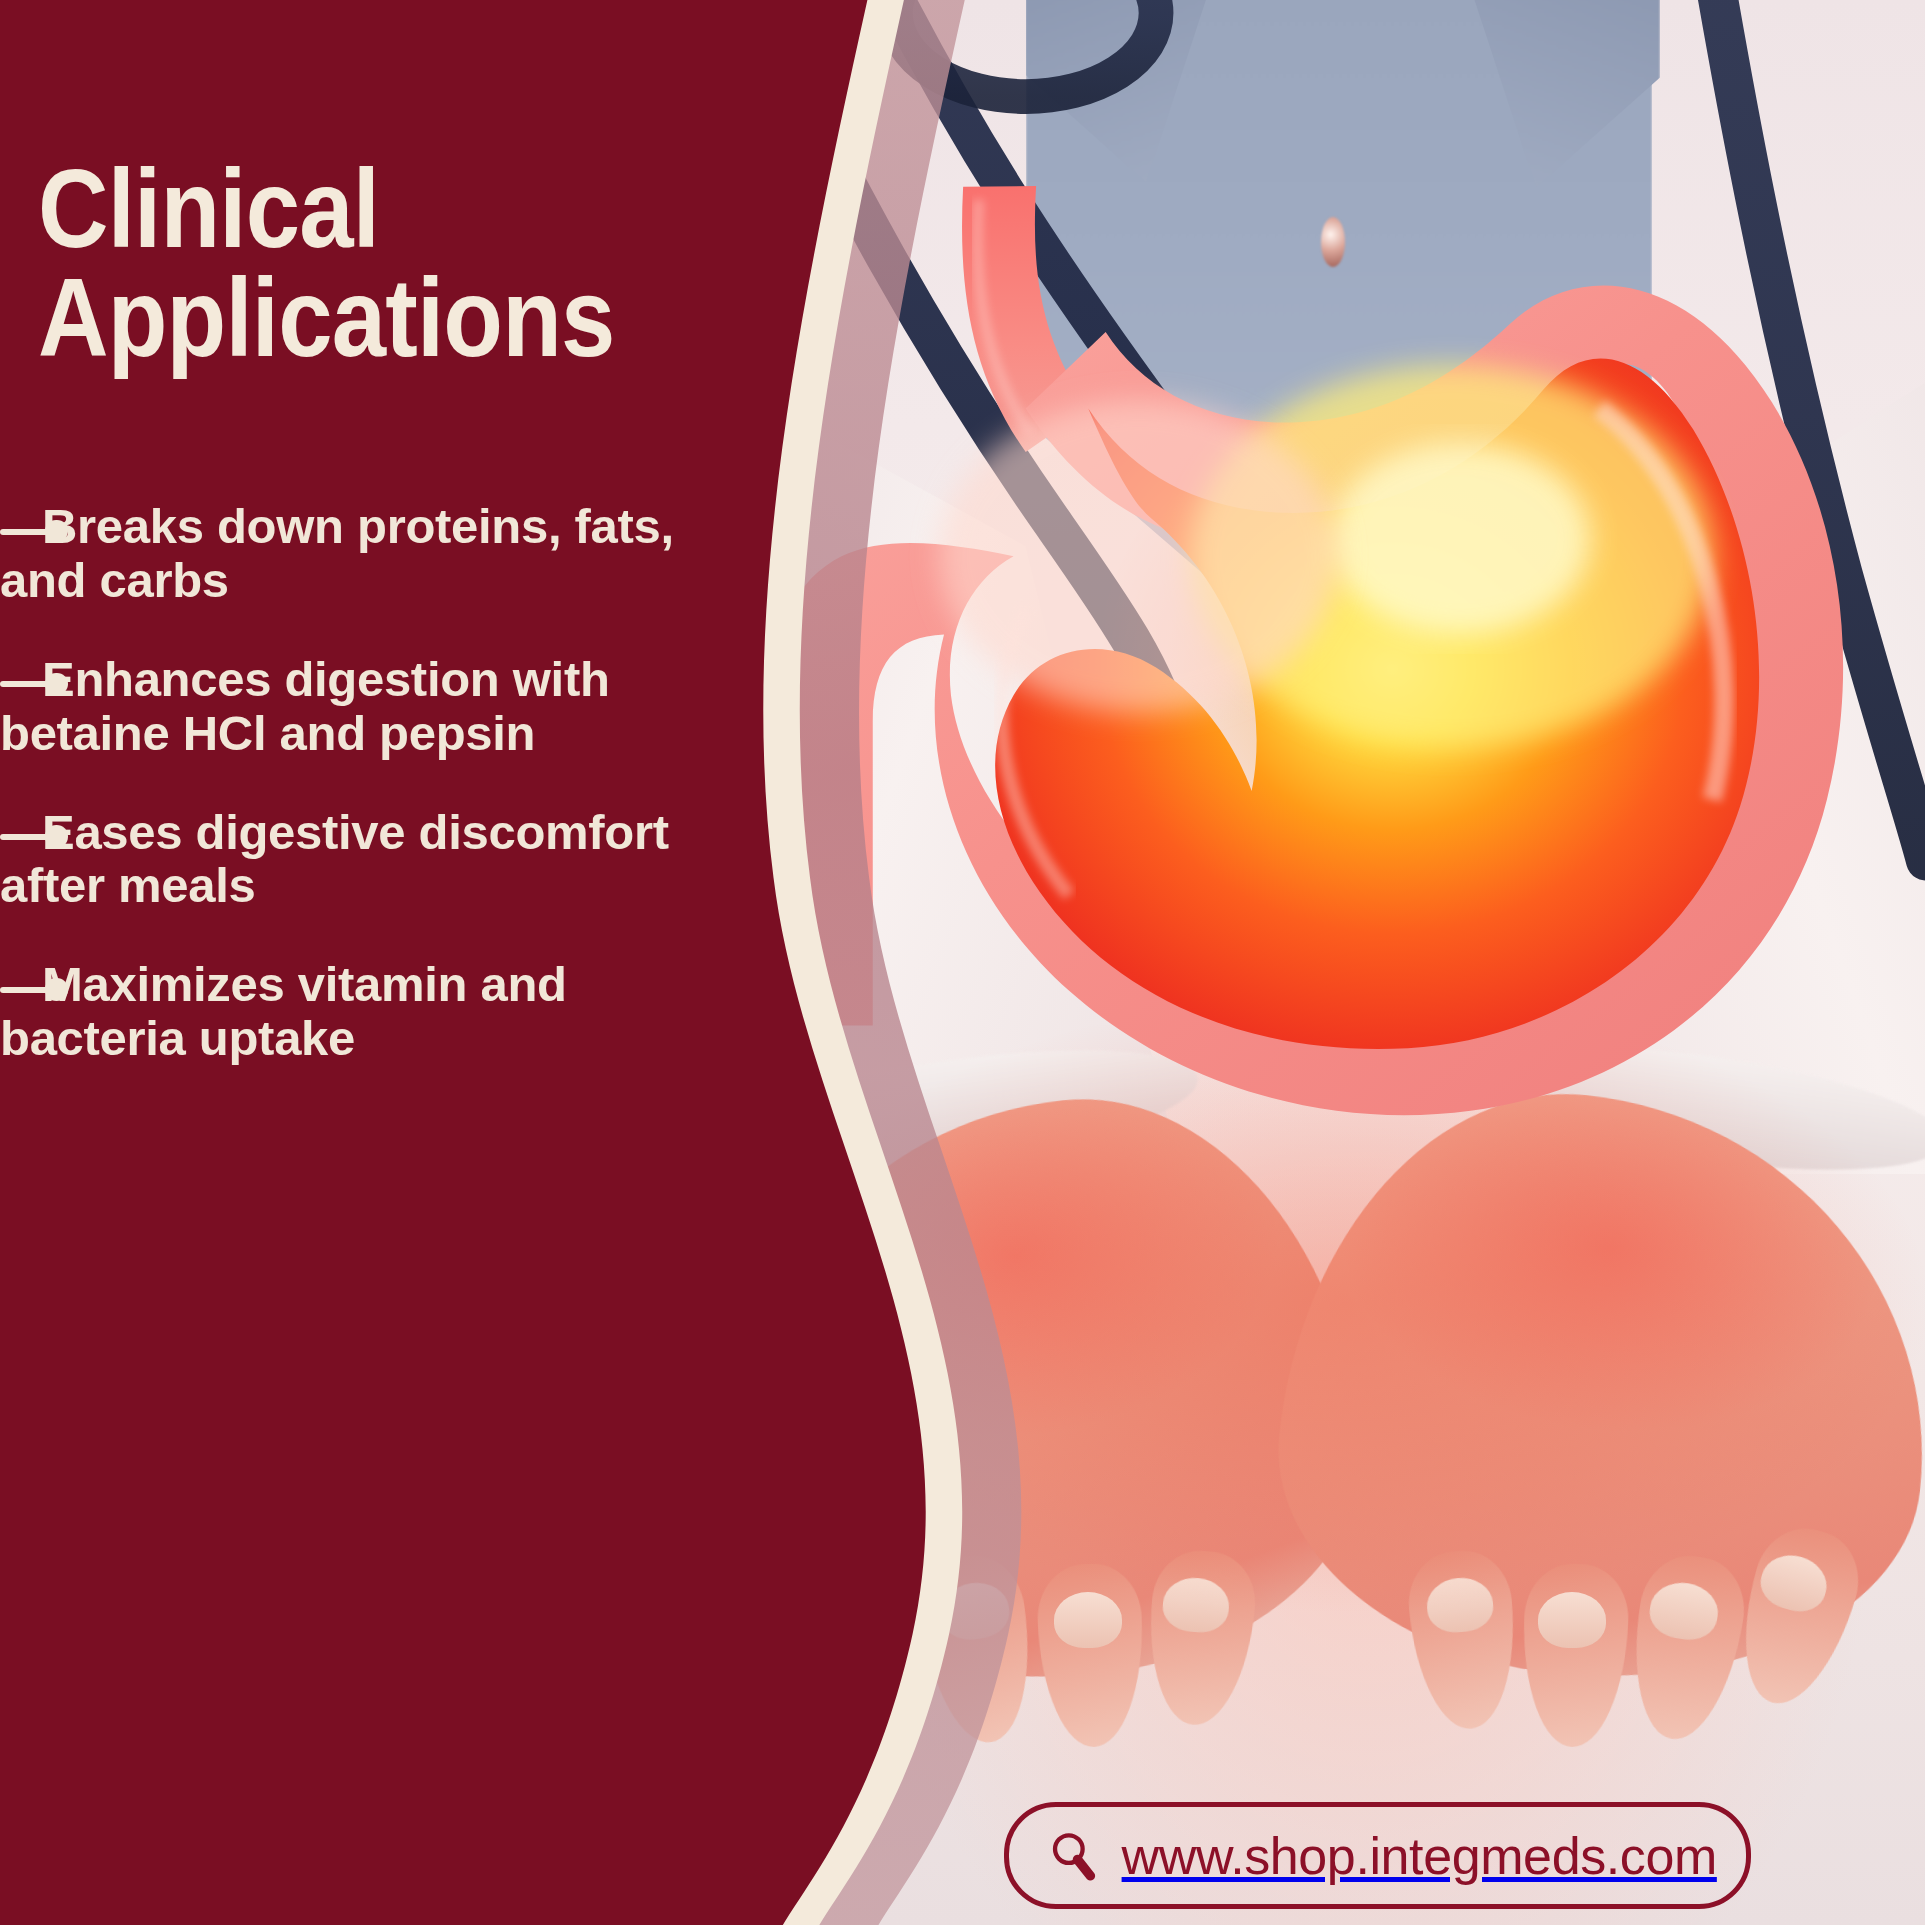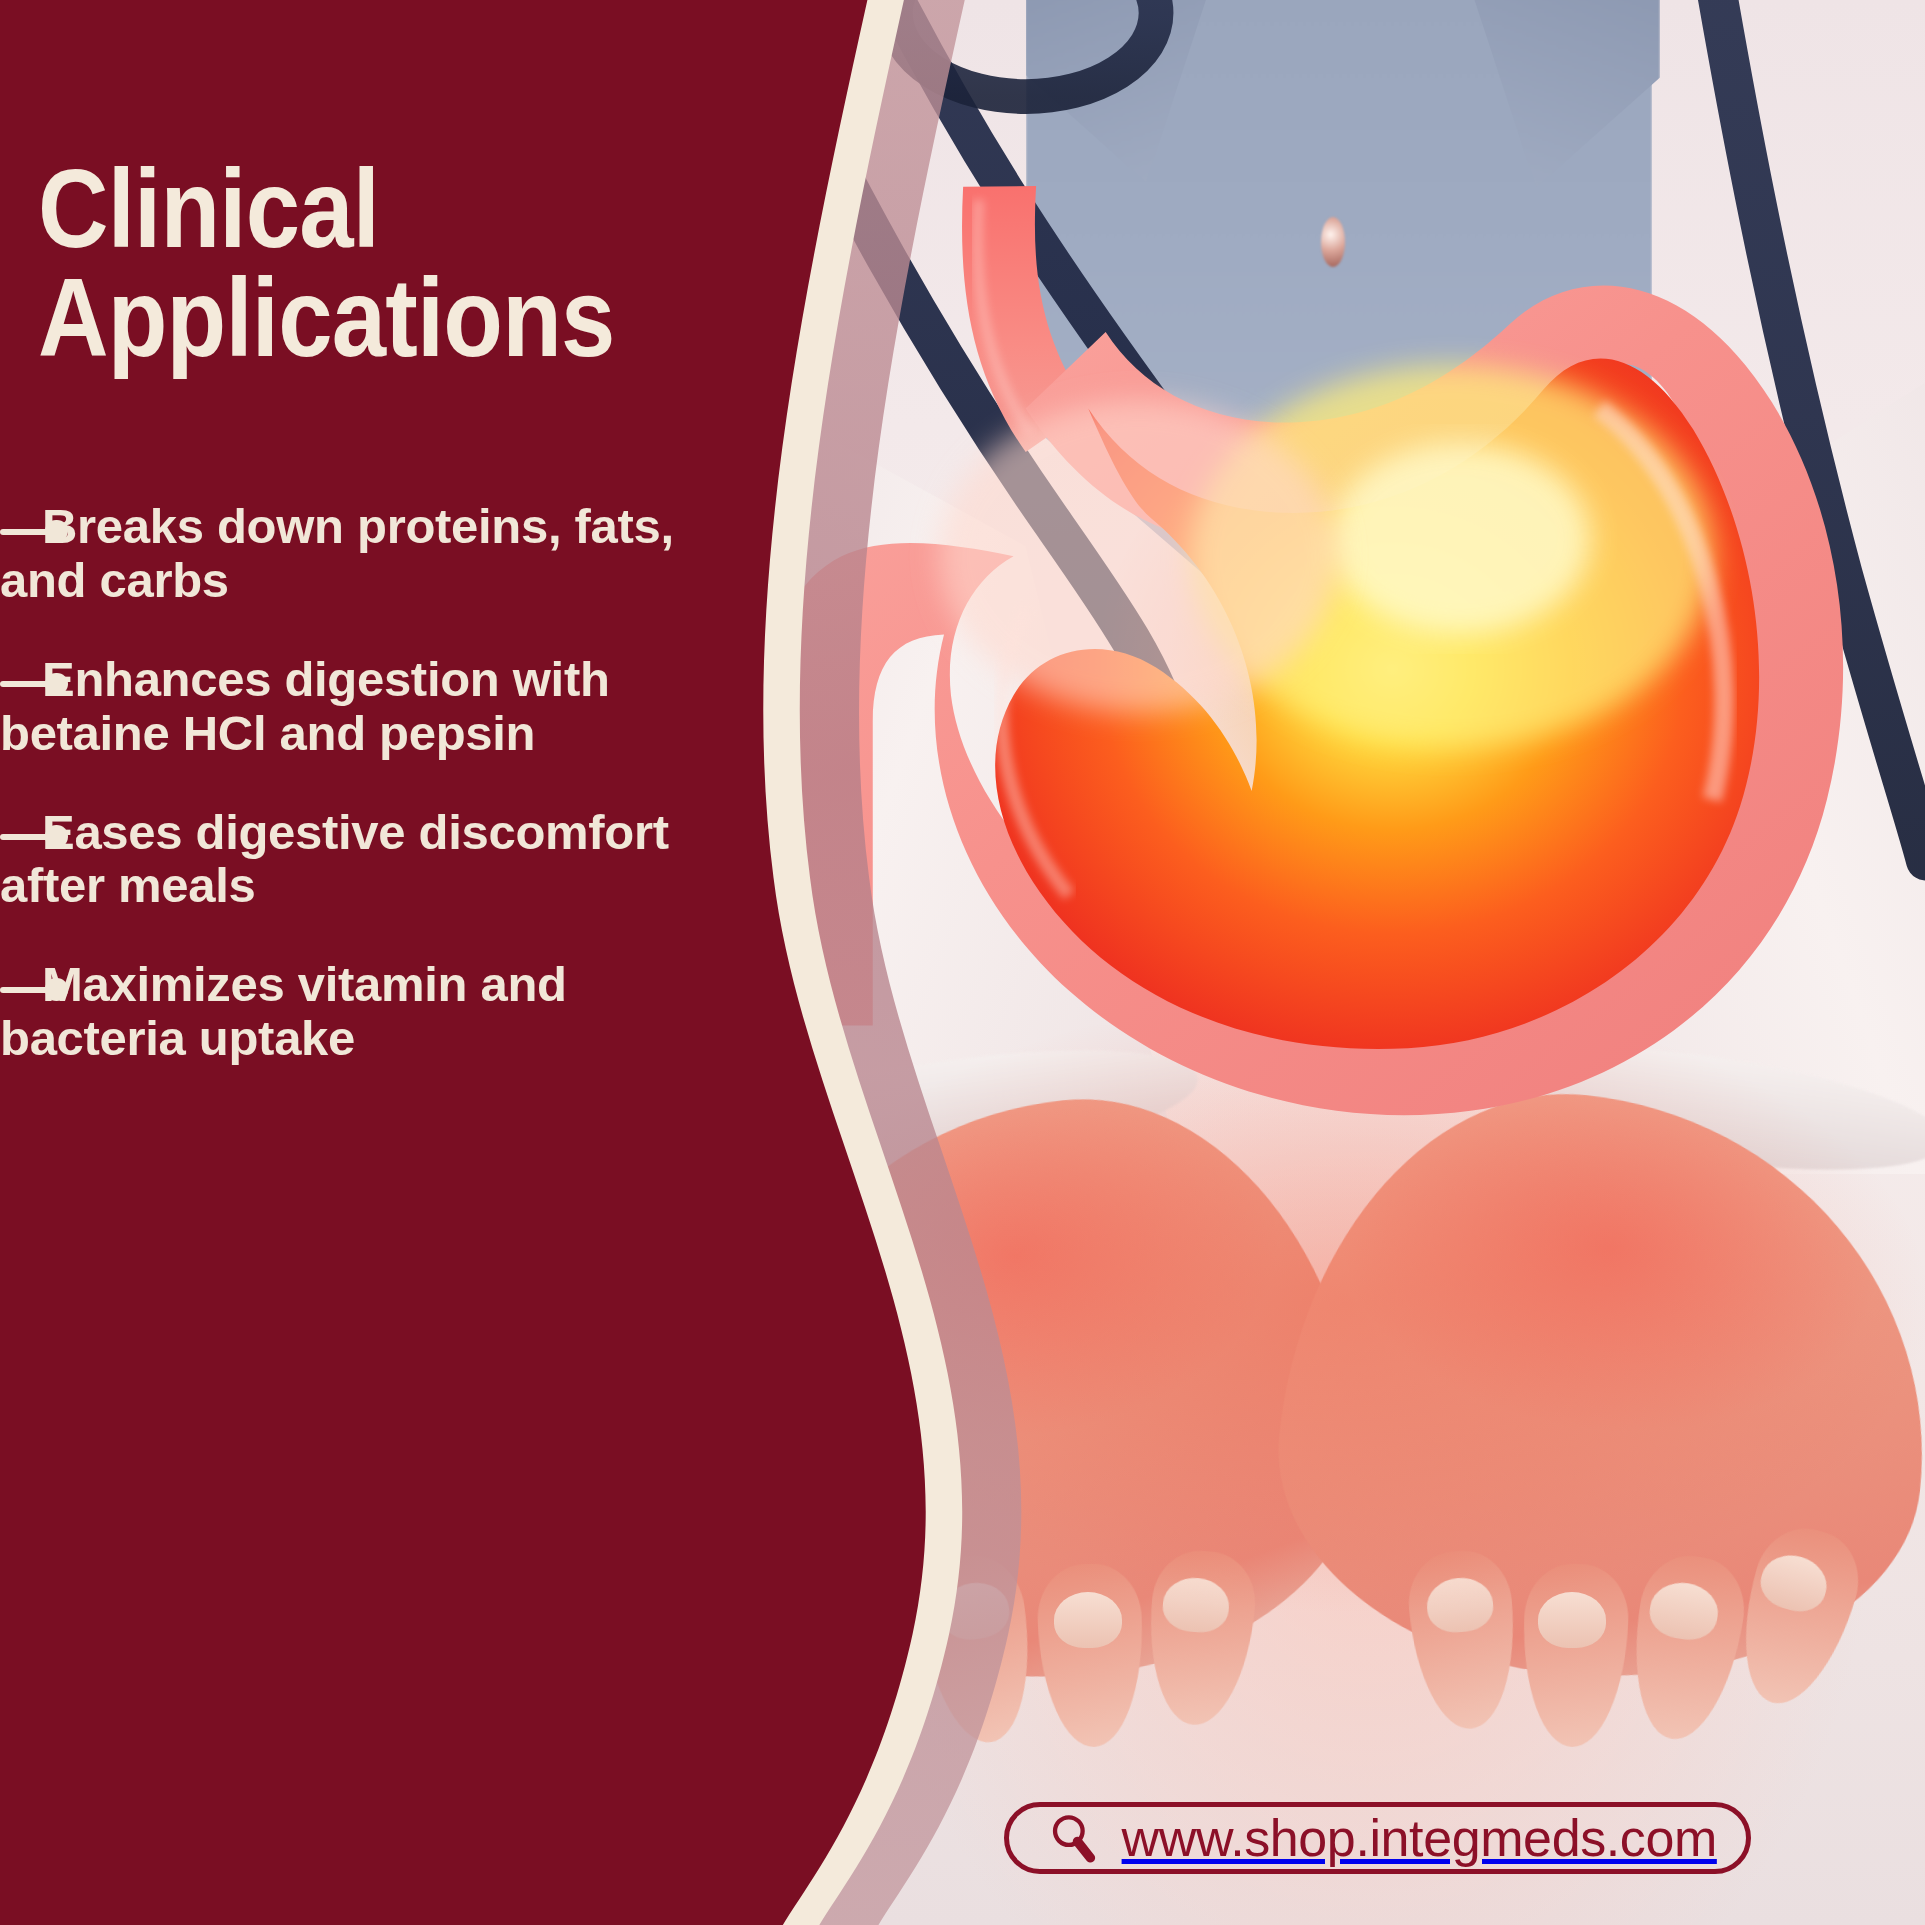--- a/index.html
+++ b/index.html
@@ -172,21 +172,21 @@
     letter-spacing:-0.3px;
     transform:scaleX(.94);
     transform-origin:left center;
     max-width:678px;
   }
 
   
   .urlpill{
     position:absolute;
     left:1004px; top:1802px;
-    width:747px; height:72px;
+    width:747px; height:107px;
     border:5.2px solid #8C1028;
     border-radius:52px;
     display:flex; align-items:center;
     z-index:7;
     background:transparent;
   }
   .urlpill .mag{
     margin-left:40px; margin-right:22.6px;
     width:50px; height:50px; flex:none;
   }

